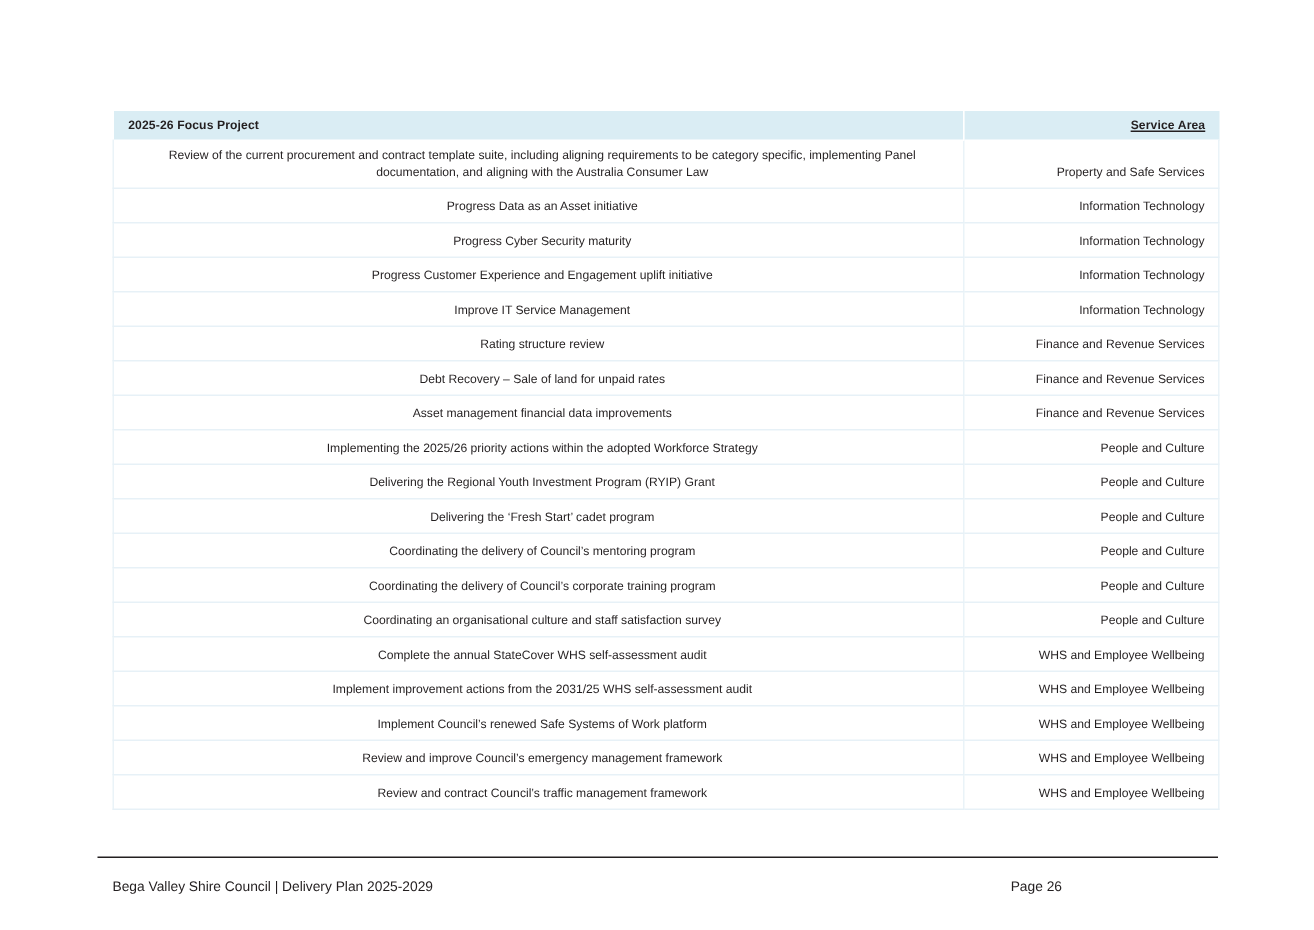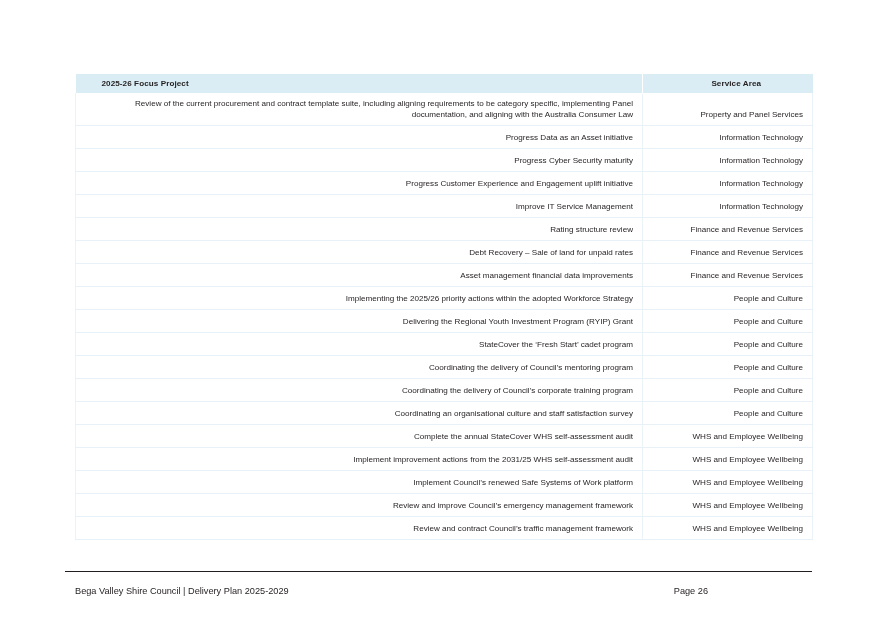--- a/index.html
+++ b/index.html
@@ -41,45 +41,47 @@
   }
 
   table.focus-table col.c-project { width: 567px; }
   table.focus-table col.c-service { width: 170px; }
 
   thead th {
     background: #daedf4;
     font-size: 8.1px;
     font-weight: bold;
     color: #231f20;
-    padding: 5px 9px 5px 26px;
+    padding: 5px 9px 5px 10px;
     border: none;
     line-height: 1.15;
     letter-spacing: 0.01em;
   }
   thead th.h-project {
     text-align: left;
   }
   thead th.h-service {
+    text-align: right;
     border-left: 1px solid #ffffff;
+    text-decoration: underline;
   }
 
   tbody td {
     border-bottom: 1px solid #e7f1f7;
     border-left: 1px solid #eaf3f8;
     border-right: 1px solid #eaf3f8;
     padding: 4px 9px 4px 14px;
     vertical-align: bottom;
     line-height: 1.35;
     font-size: 8.1px;
     color: #231f20;
     height: 14px;
   }
   tbody td.c-project {
-    text-align: right;
+    text-align: center;
   }
   tbody td.c-service {
     text-align: right;
     padding-right: 9px;
     padding-left: 9px;
   }
   tbody tr:first-child td {
     border-top: 1px solid #ffffff;
   }
   tbody tr.tall td {
@@ -123,21 +125,21 @@
       </colgroup>
       <thead>
         <tr>
           <th class="h-project">2025-26 Focus Project</th>
           <th class="h-service">Service Area</th>
         </tr>
       </thead>
       <tbody id="table-body">
           <tr class="tall">
             <td class="c-project">Review of the current procurement and contract template suite, including aligning requirements to be category specific, implementing Panel documentation, and aligning with the Australia Consumer Law</td>
-            <td class="c-service">Property and Panel Services</td>
+            <td class="c-service">Property and Safe Services</td>
           </tr>
           <tr>
             <td class="c-project">Progress Data as an Asset initiative</td>
             <td class="c-service">Information Technology</td>
           </tr>
           <tr>
             <td class="c-project">Progress Cyber Security maturity</td>
             <td class="c-service">Information Technology</td>
           </tr>
           <tr>
@@ -162,21 +164,21 @@
           </tr>
           <tr>
             <td class="c-project">Implementing the 2025/26 priority actions within the adopted Workforce Strategy</td>
             <td class="c-service">People and Culture</td>
           </tr>
           <tr>
             <td class="c-project">Delivering the Regional Youth Investment Program (RYIP) Grant</td>
             <td class="c-service">People and Culture</td>
           </tr>
           <tr>
-            <td class="c-project">StateCover the ‘Fresh Start’ cadet program</td>
+            <td class="c-project">Delivering the ‘Fresh Start’ cadet program</td>
             <td class="c-service">People and Culture</td>
           </tr>
           <tr>
             <td class="c-project">Coordinating the delivery of Council’s mentoring program</td>
             <td class="c-service">People and Culture</td>
           </tr>
           <tr>
             <td class="c-project">Coordinating the delivery of Council’s corporate training program</td>
             <td class="c-service">People and Culture</td>
           </tr>

